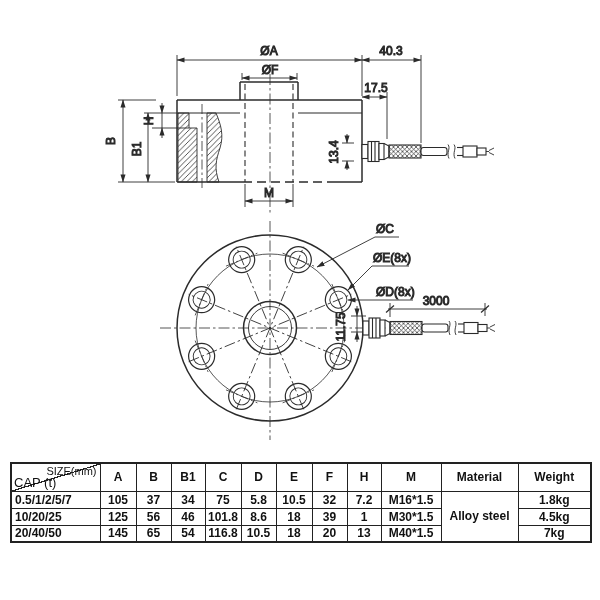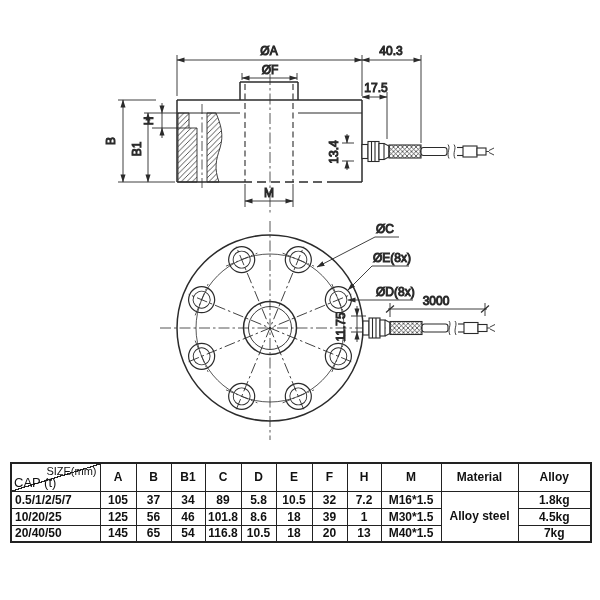--- a/index.html
+++ b/index.html
@@ -283,28 +283,28 @@
       <th>A</th>
       <th>B</th>
       <th>B1</th>
       <th>C</th>
       <th>D</th>
       <th>E</th>
       <th>F</th>
       <th>H</th>
       <th>M</th>
       <th>Material</th>
-      <th>Alloy</th>
+      <th>Weight</th>
     </tr>
     <tr class="drow">
       <td class="cap">0.5/1/2/5/7</td>
       <td>105</td>
       <td>37</td>
       <td>34</td>
-      <td>89</td>
+      <td>75</td>
       <td>5.8</td>
       <td>10.5</td>
       <td>32</td>
       <td>7.2</td>
       <td>M16*1.5</td>
       <td rowspan="3">Alloy steel</td>
       <td>1.8kg</td>
     </tr>
     <tr class="drow">
       <td class="cap">10/20/25</td>

